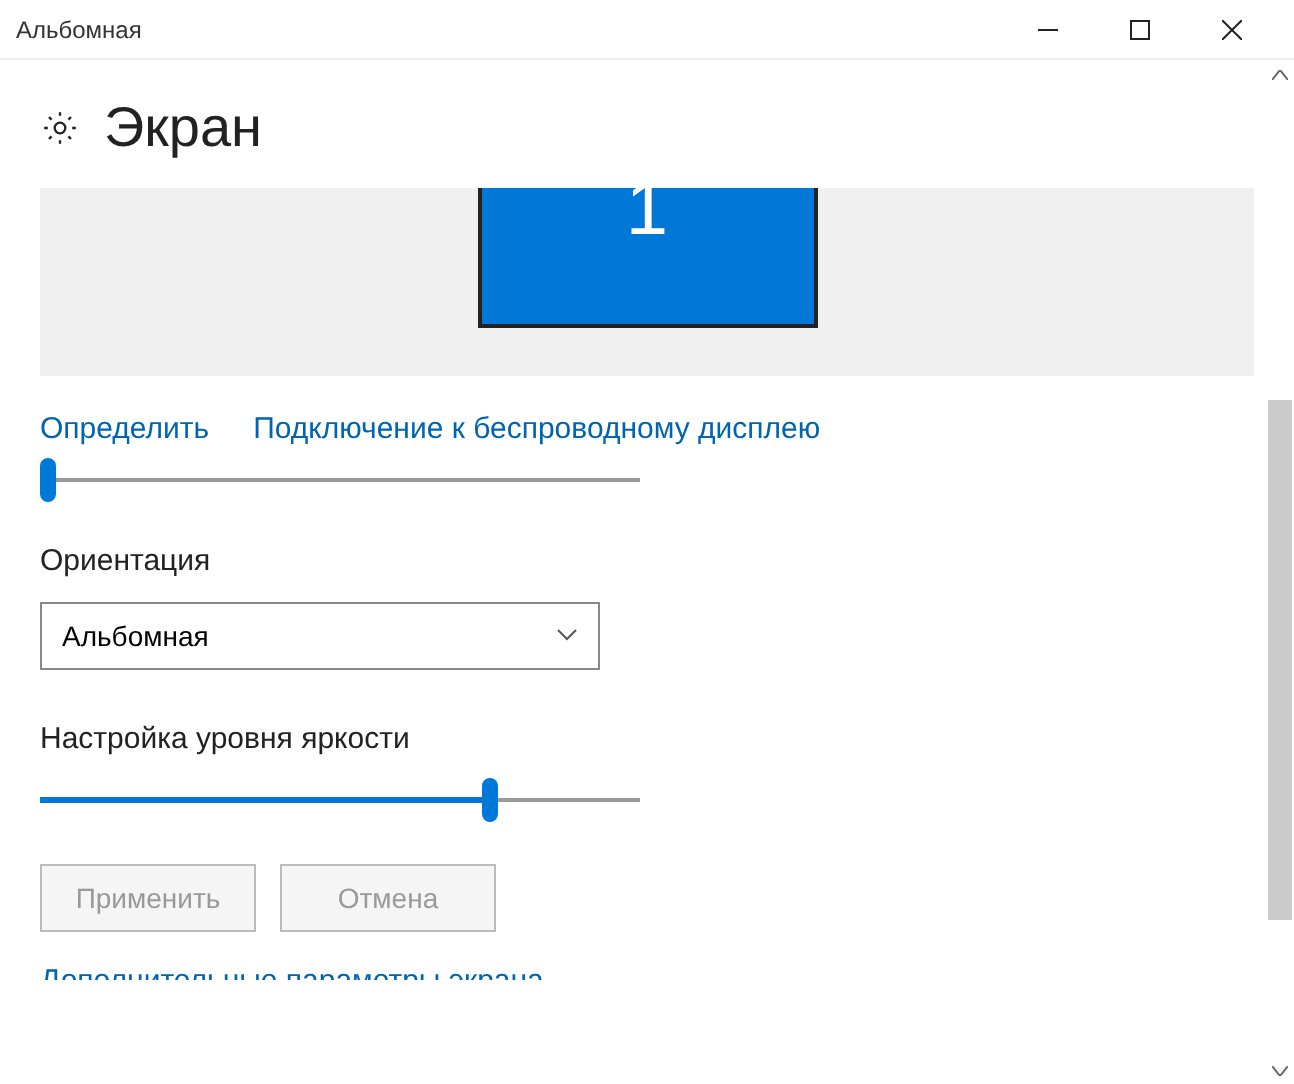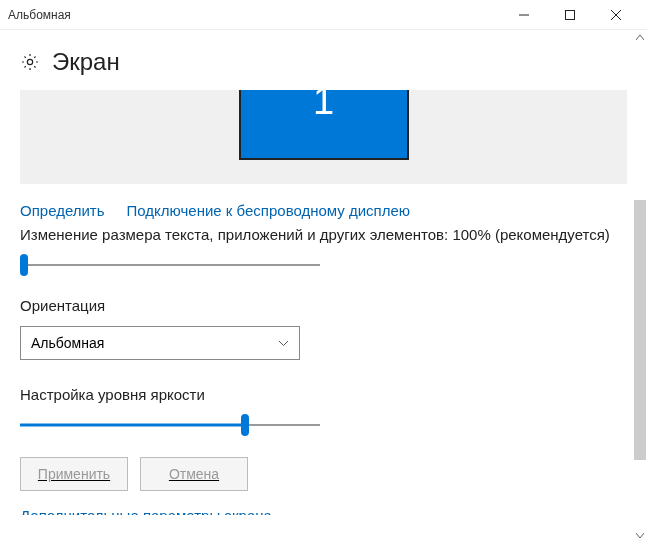--- a/index.html
+++ b/index.html
@@ -44,21 +44,21 @@
       margin-bottom: 14px;
     }
     .gear-icon {
       width: 20px;
       height: 20px;
       display: inline-flex;
       align-items: center;
       justify-content: center;
     }
     .page-title {
-      font-size: 24px;
+      font-size: 28px;
       font-weight: 300;
       color: #222;
     }
     .monitor-area {
       background: #f0f0f0;
       height: 94px;
       display: flex;
       align-items: flex-start;
       justify-content: center;
       margin-bottom: 18px;
@@ -125,21 +125,21 @@
       height: 34px;
       border: 1px solid #888;
       display: flex;
       align-items: center;
       justify-content: space-between;
       padding: 0 10px;
       font-size: 14px;
       margin-bottom: 26px;
     }
     .chevron { font-size: 11px; color: #555; }
-    .btn-row { display: flex; gap: 12px; margin-bottom: 16px; text-decoration: underline; }
+    .btn-row { display: flex; gap: 12px; margin-bottom: 16px; }
     .btn {
       width: 108px;
       height: 34px;
       border: 1px solid #bbb;
       background: #f5f5f5;
       color: #999;
       font-size: 14px;
       display: flex;
       align-items: center;
       justify-content: center;
@@ -218,21 +218,20 @@
     <div class="monitor">
       <span>1</span>
     </div>
   </div>
 
   <div class="link-row">
     <span class="link">Определить</span>
     <span class="link">Подключение к беспроводному дисплею</span>
   </div>
 
-  <div class="field-label">Изменение размера текста, приложений и других элементов: 100% (рекомендуется)</div>
   <div class="slider-track" style="width:300px;">
     <div class="slider-rail" style="width:300px;"></div>
     <div class="slider-thumb" style="left:4px;"></div>
   </div>
 
   <div class="field-label">Ориентация</div>
   <div class="select-box">
     <span>Альбомная</span>
     <span class="chevron">
       <svg width="11" height="7" viewBox="0 0 11 7">

